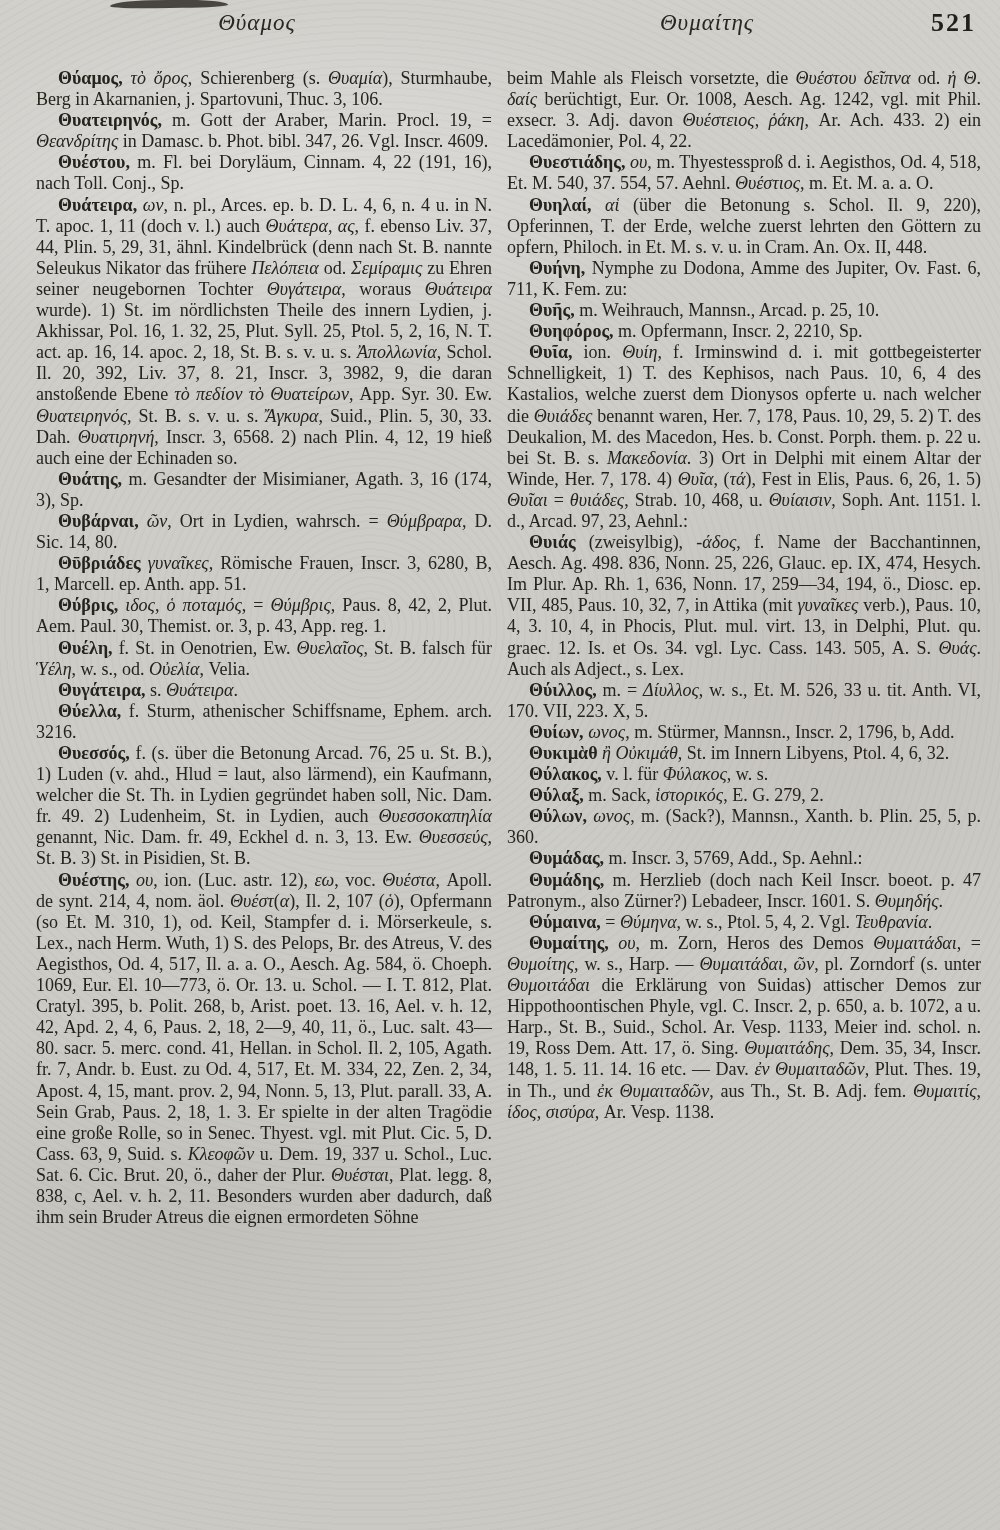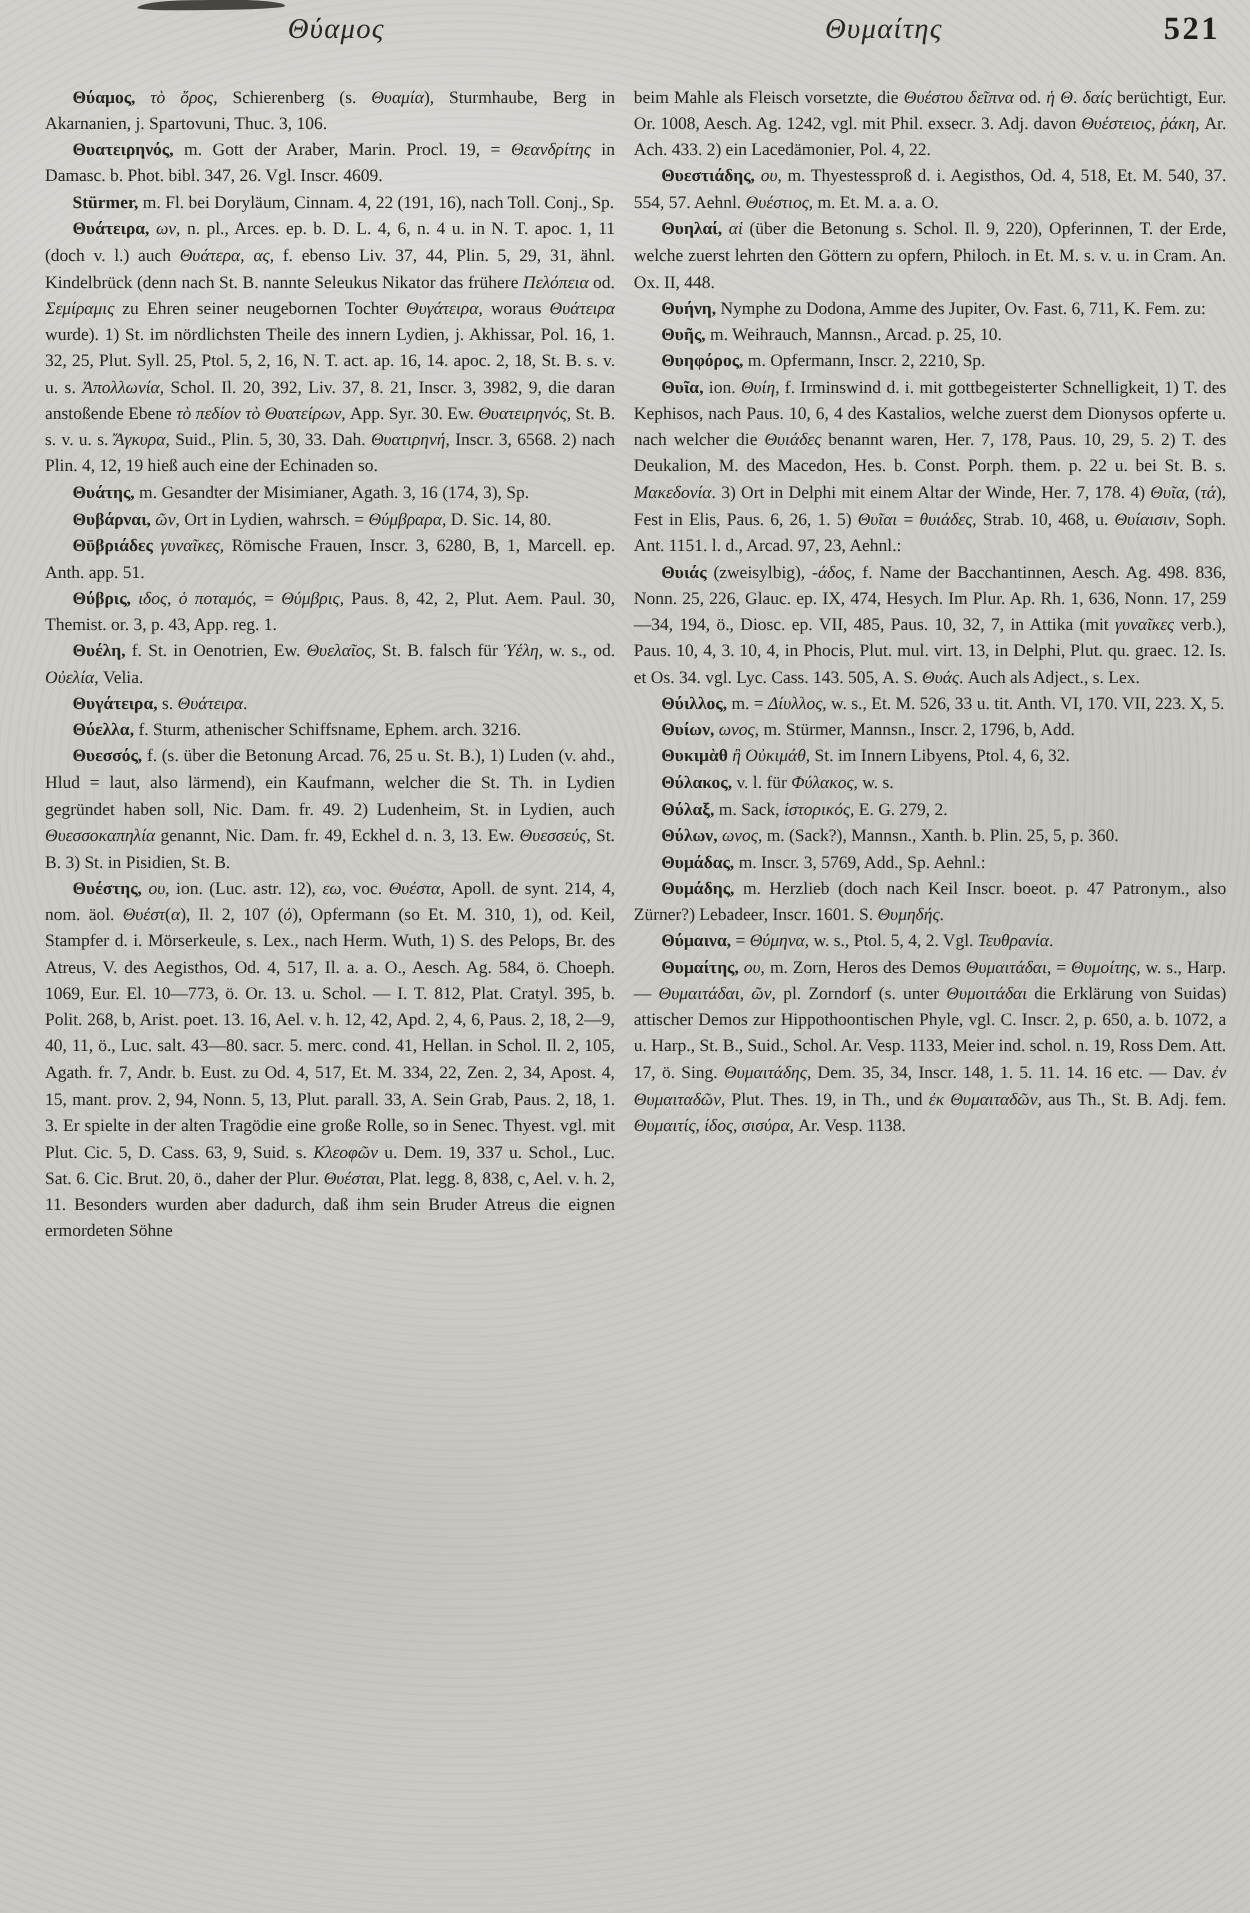--- a/index.html
+++ b/index.html
@@ -18,25 +18,25 @@
       repeating-radial-gradient(circle at 37% 41%, rgba(90,85,78,0.035) 0 2px, rgba(0,0,0,0) 2px 7px),
       linear-gradient(180deg,#d2d0cb 0%,#ceccc7 40%,#cbc9c4 100%);
   }
   .ink-smudge{
     position:absolute;left:110px;top:0;width:118px;height:8px;
     background:#35322e;border-radius:45% 55% 50% 50%/90% 90% 40% 40%;
     transform:rotate(-.8deg);opacity:.88;
   }
   .running-header{position:absolute;top:10px;left:0;width:100%;height:40px;font-size:23px;}
   .head-gr{position:absolute;font-style:italic;letter-spacing:1px;color:#2a2620;}
-  .head-left{left:184px;width:170px;text-align:center;}
+  .head-left{left:172px;width:170px;text-align:center;}
   .head-right{left:660px;width:170px;}
   .page-num{position:absolute;right:24px;top:-2px;font-weight:bold;font-size:26px;letter-spacing:2px;color:#221f1a;}
   .columns{position:absolute;top:68px;left:36px;display:flex;gap:15px;}
-  .col{text-align:justify;font-size:14px;line-height:21.1px;}
+  .col{text-align:justify;font-size:18px;line-height:21.1px;}
   .col-left{width:456px;}
   .col-right{width:474px;}
   p.entry{margin:0;text-indent:22px;}
   p.entry.cont{text-indent:0;}
   .headword{font-weight:bold;font-style:normal;}
   i.gr{font-style:italic;}
 </style>
 </head>
 <body>
 
@@ -46,21 +46,21 @@
   <div class="running-header">
     <span class="head-gr head-left">Θύαμος</span>
     <span class="head-gr head-right">Θυμαίτης</span>
     <span class="page-num">521</span>
   </div>
 
   <div class="columns">
     <div class="col col-left" id="col-left">
         <p class="entry"><b class="headword">Θύαμος,</b> <i class="gr">τὸ</i> <i class="gr">ὄρος</i>, Schierenberg (s. <i class="gr">Θυαμία</i>), Sturmhaube, Berg in Akarnanien, j. Spartovuni, Thuc. 3, 106.</p>
         <p class="entry"><b class="headword">Θυατειρηνός,</b> m. Gott der Araber, Marin. Procl. 19, = <i class="gr">Θεανδρίτης</i> in Damasc. b. Phot. bibl. 347, 26. Vgl. Inscr. 4609.</p>
-        <p class="entry"><b class="headword">Stürmer,</b> m. Fl. bei Doryläum, Cinnam. 4, 22 (191, 16), nach Toll. Conj., Sp.</p>
+        <p class="entry"><b class="headword">Θυέστου,</b> m. Fl. bei Doryläum, Cinnam. 4, 22 (191, 16), nach Toll. Conj., Sp.</p>
         <p class="entry"><b class="headword">Θυάτειρα,</b> <i class="gr">ων</i>, n. pl., Arces. ep. b. D. L. 4, 6, n. 4 u. in N. T. apoc. 1, 11 (doch v. l.) auch <i class="gr">Θυάτερα</i>, <i class="gr">ας</i>, f. ebenso Liv. 37, 44, Plin. 5, 29, 31, ähnl. Kindelbrück (denn nach St. B. nannte Seleukus Nikator das frühere <i class="gr">Πελόπεια</i> od. <i class="gr">Σεμίραμις</i> zu Ehren seiner neugebornen Tochter <i class="gr">Θυγάτειρα</i>, woraus <i class="gr">Θυάτειρα</i> wurde). 1) St. im nördlichsten Theile des innern Lydien, j. Akhissar, Pol. 16, 1. 32, 25, Plut. Syll. 25, Ptol. 5, 2, 16, N. T. act. ap. 16, 14. apoc. 2, 18, St. B. s. v. u. s. <i class="gr">Ἀπολλωνία</i>, Schol. Il. 20, 392, Liv. 37, 8. 21, Inscr. 3, 3982, 9, die daran anstoßende Ebene <i class="gr">τὸ</i> <i class="gr">πεδίον</i> <i class="gr">τὸ</i> <i class="gr">Θυατείρων</i>, App. Syr. 30. Ew. <i class="gr">Θυατειρηνός</i>, St. B. s. v. u. s. <i class="gr">Ἄγκυρα</i>, Suid., Plin. 5, 30, 33. Dah. <i class="gr">Θυατιρηνή</i>, Inscr. 3, 6568. 2) nach Plin. 4, 12, 19 hieß auch eine der Echinaden so.</p>
         <p class="entry"><b class="headword">Θυάτης,</b> m. Gesandter der Misimianer, Agath. 3, 16 (174, 3), Sp.</p>
         <p class="entry"><b class="headword">Θυβάρναι,</b> <i class="gr">ῶν</i>, Ort in Lydien, wahrsch. = <i class="gr">Θύμβραρα</i>, D. Sic. 14, 80.</p>
         <p class="entry"><b class="headword">Θῡβριάδες</b> <i class="gr">γυναῖκες</i>, Römische Frauen, Inscr. 3, 6280, B, 1, Marcell. ep. Anth. app. 51.</p>
         <p class="entry"><b class="headword">Θύβρις,</b> <i class="gr">ιδος</i>, <i class="gr">ὁ</i> <i class="gr">ποταμός</i>, = <i class="gr">Θύμβρις</i>, Paus. 8, 42, 2, Plut. Aem. Paul. 30, Themist. or. 3, p. 43, App. reg. 1.</p>
         <p class="entry"><b class="headword">Θυέλη,</b> f. St. in Oenotrien, Ew. <i class="gr">Θυελαῖος</i>, St. B. falsch für <i class="gr">Ὑέλη</i>, w. s., od. <i class="gr">Οὐελία</i>, Velia.</p>
         <p class="entry"><b class="headword">Θυγάτειρα,</b> s. <i class="gr">Θυάτειρα</i>.</p>
         <p class="entry"><b class="headword">Θύελλα,</b> f. Sturm, athenischer Schiffsname, Ephem. arch. 3216.</p>
         <p class="entry"><b class="headword">Θυεσσός,</b> f. (s. über die Betonung Arcad. 76, 25 u. St. B.), 1) Luden (v. ahd., Hlud = laut, also lärmend), ein Kaufmann, welcher die St. Th. in Lydien gegründet haben soll, Nic. Dam. fr. 49. 2) Ludenheim, St. in Lydien, auch <i class="gr">Θυεσσοκαπηλία</i> genannt, Nic. Dam. fr. 49, Eckhel d. n. 3, 13. Ew. <i class="gr">Θυεσσεύς</i>, St. B. 3) St. in Pisidien, St. B.</p>
         <p class="entry"><b class="headword">Θυέστης,</b> <i class="gr">ου</i>, ion. (Luc. astr. 12), <i class="gr">εω</i>, voc. <i class="gr">Θυέστα</i>, Apoll. de synt. 214, 4, nom. äol. <i class="gr">Θυέστ</i>(<i class="gr">α</i>), Il. 2, 107 (<i class="gr">ὁ</i>), Opfermann (so Et. M. 310, 1), od. Keil, Stampfer d. i. Mörserkeule, s. Lex., nach Herm. Wuth, 1) S. des Pelops, Br. des Atreus, V. des Aegisthos, Od. 4, 517, Il. a. a. O., Aesch. Ag. 584, ö. Choeph. 1069, Eur. El. 10—773, ö. Or. 13. u. Schol. — I. T. 812, Plat. Cratyl. 395, b. Polit. 268, b, Arist. poet. 13. 16, Ael. v. h. 12, 42, Apd. 2, 4, 6, Paus. 2, 18, 2—9, 40, 11, ö., Luc. salt. 43—80. sacr. 5. merc. cond. 41, Hellan. in Schol. Il. 2, 105, Agath. fr. 7, Andr. b. Eust. zu Od. 4, 517, Et. M. 334, 22, Zen. 2, 34, Apost. 4, 15, mant. prov. 2, 94, Nonn. 5, 13, Plut. parall. 33, A. Sein Grab, Paus. 2, 18, 1. 3. Er spielte in der alten Tragödie eine große Rolle, so in Senec. Thyest. vgl. mit Plut. Cic. 5, D. Cass. 63, 9, Suid. s. <i class="gr">Κλεοφῶν</i> u. Dem. 19, 337 u. Schol., Luc. Sat. 6. Cic. Brut. 20, ö., daher der Plur. <i class="gr">Θυέσται</i>, Plat. legg. 8, 838, c, Ael. v. h. 2, 11. Besonders wurden aber dadurch, daß ihm sein Bruder Atreus die eignen ermordeten Söhne</p>

